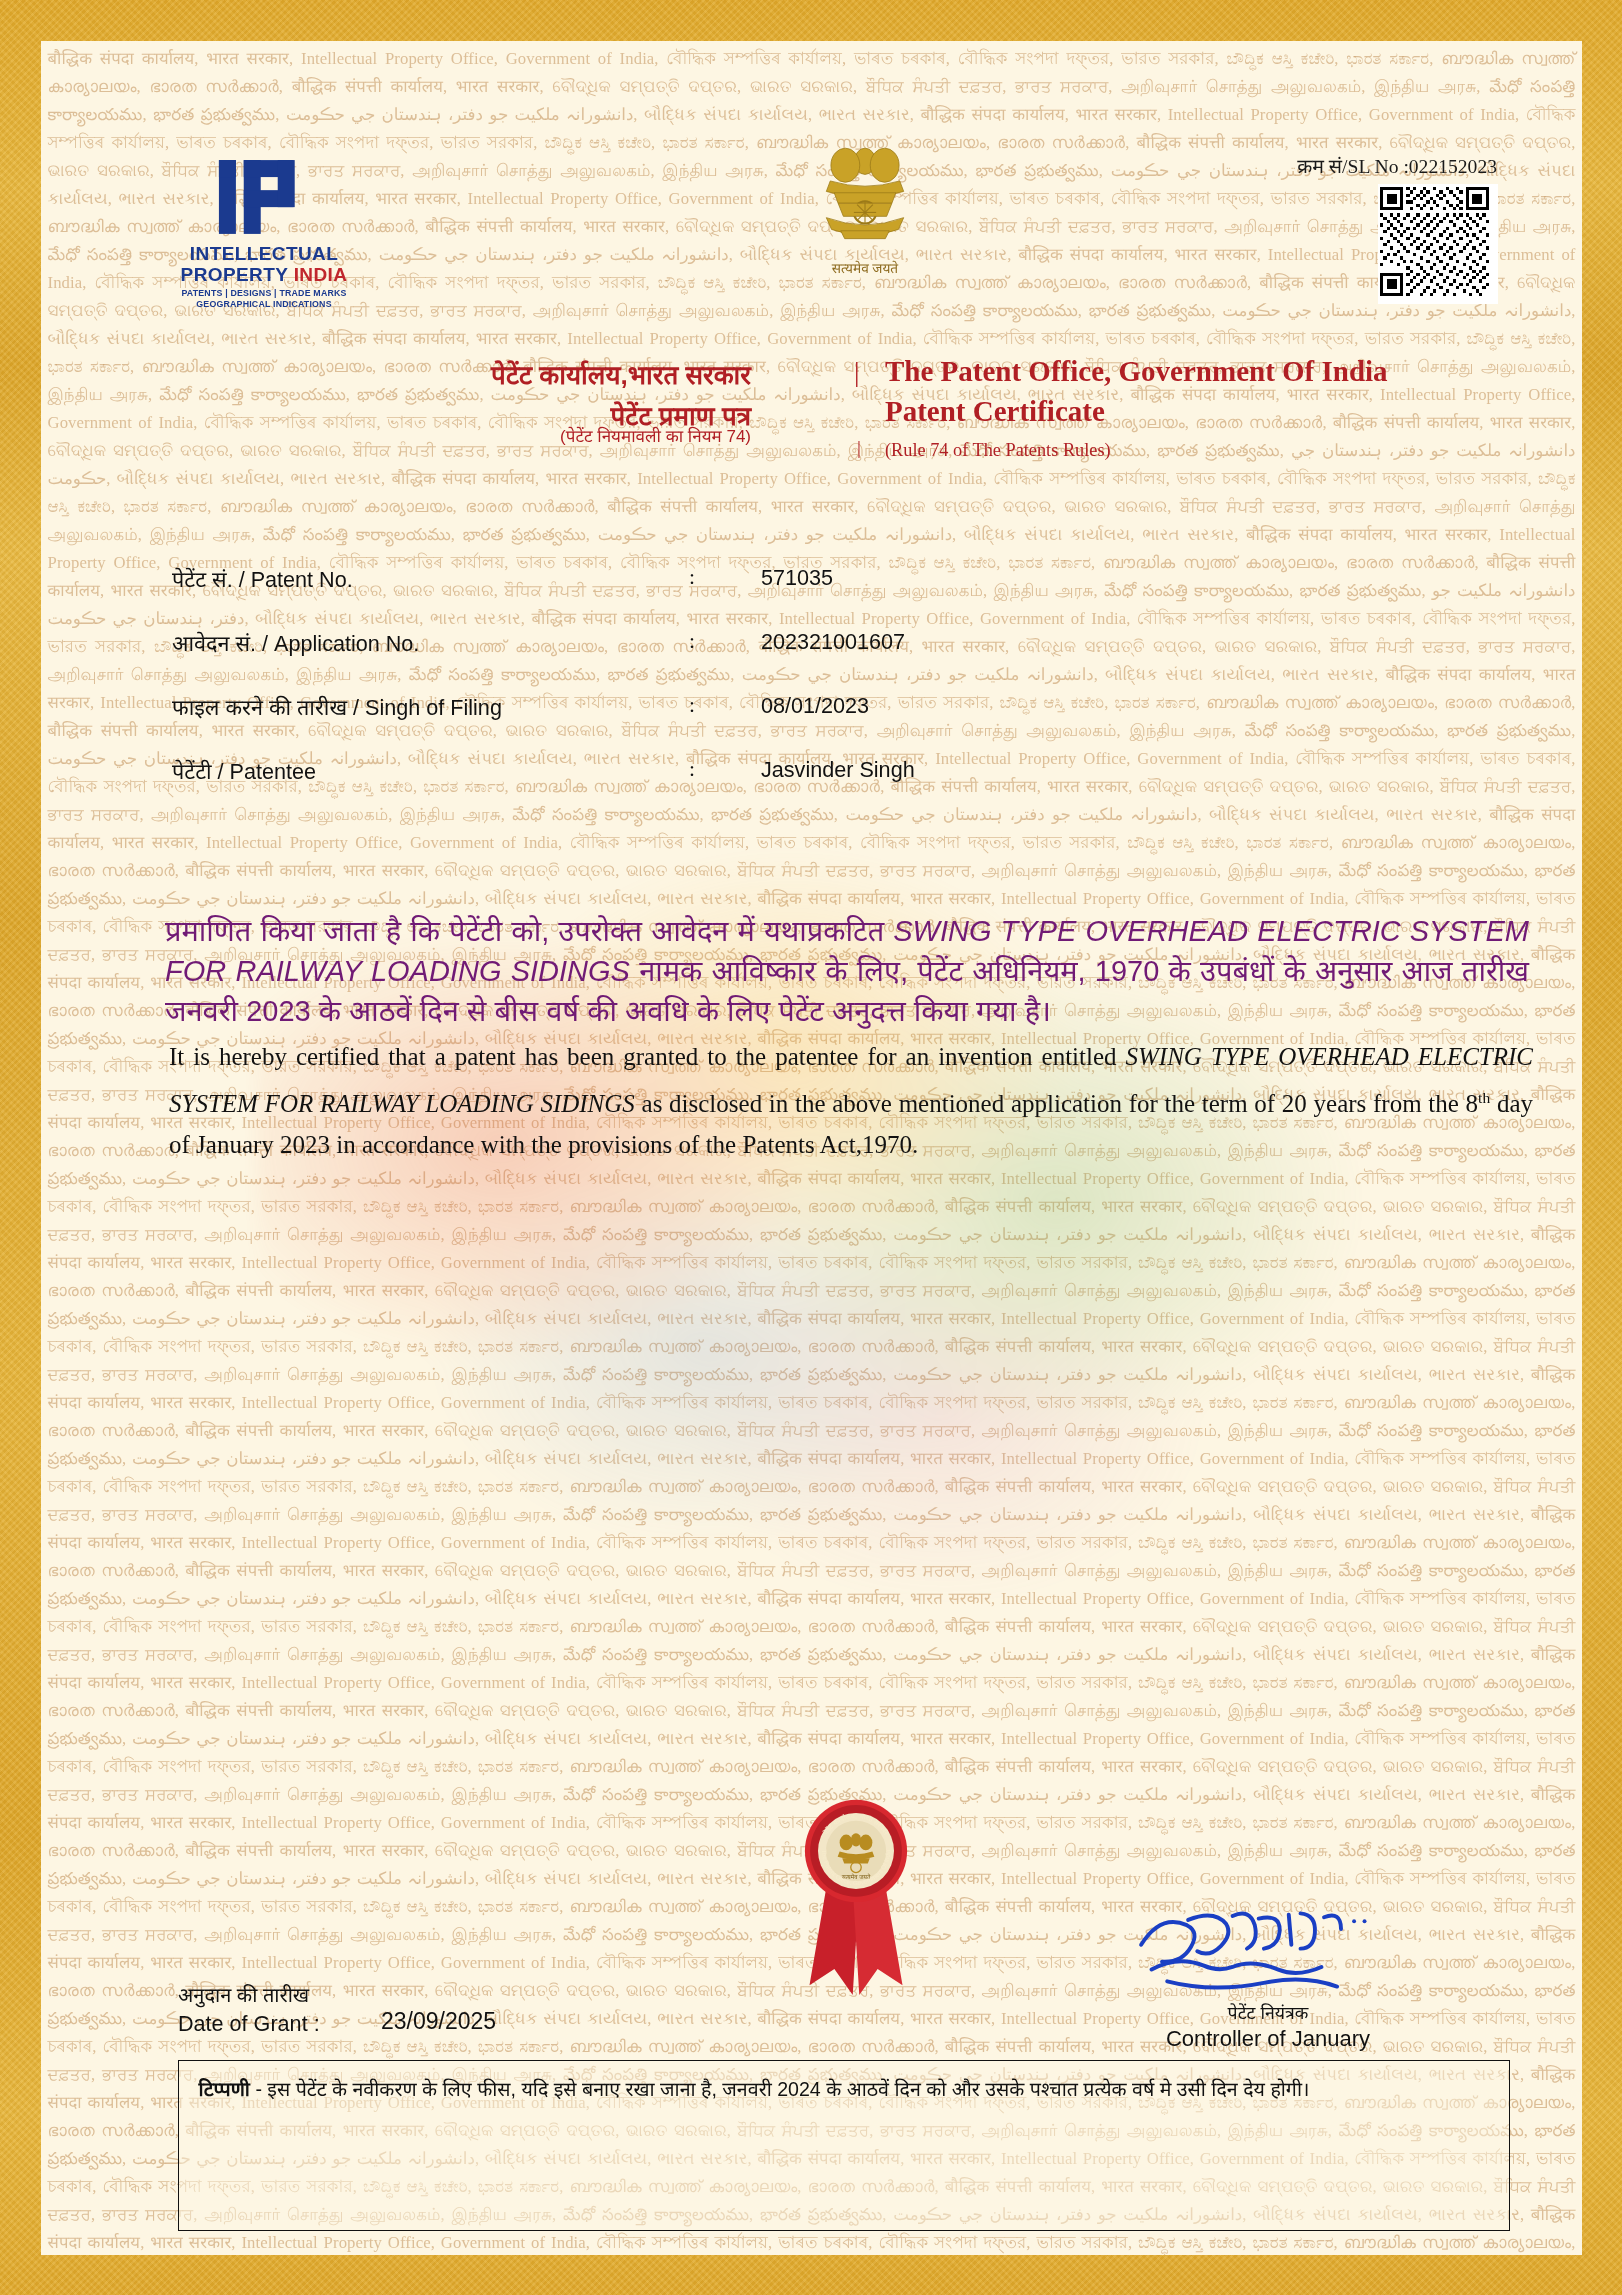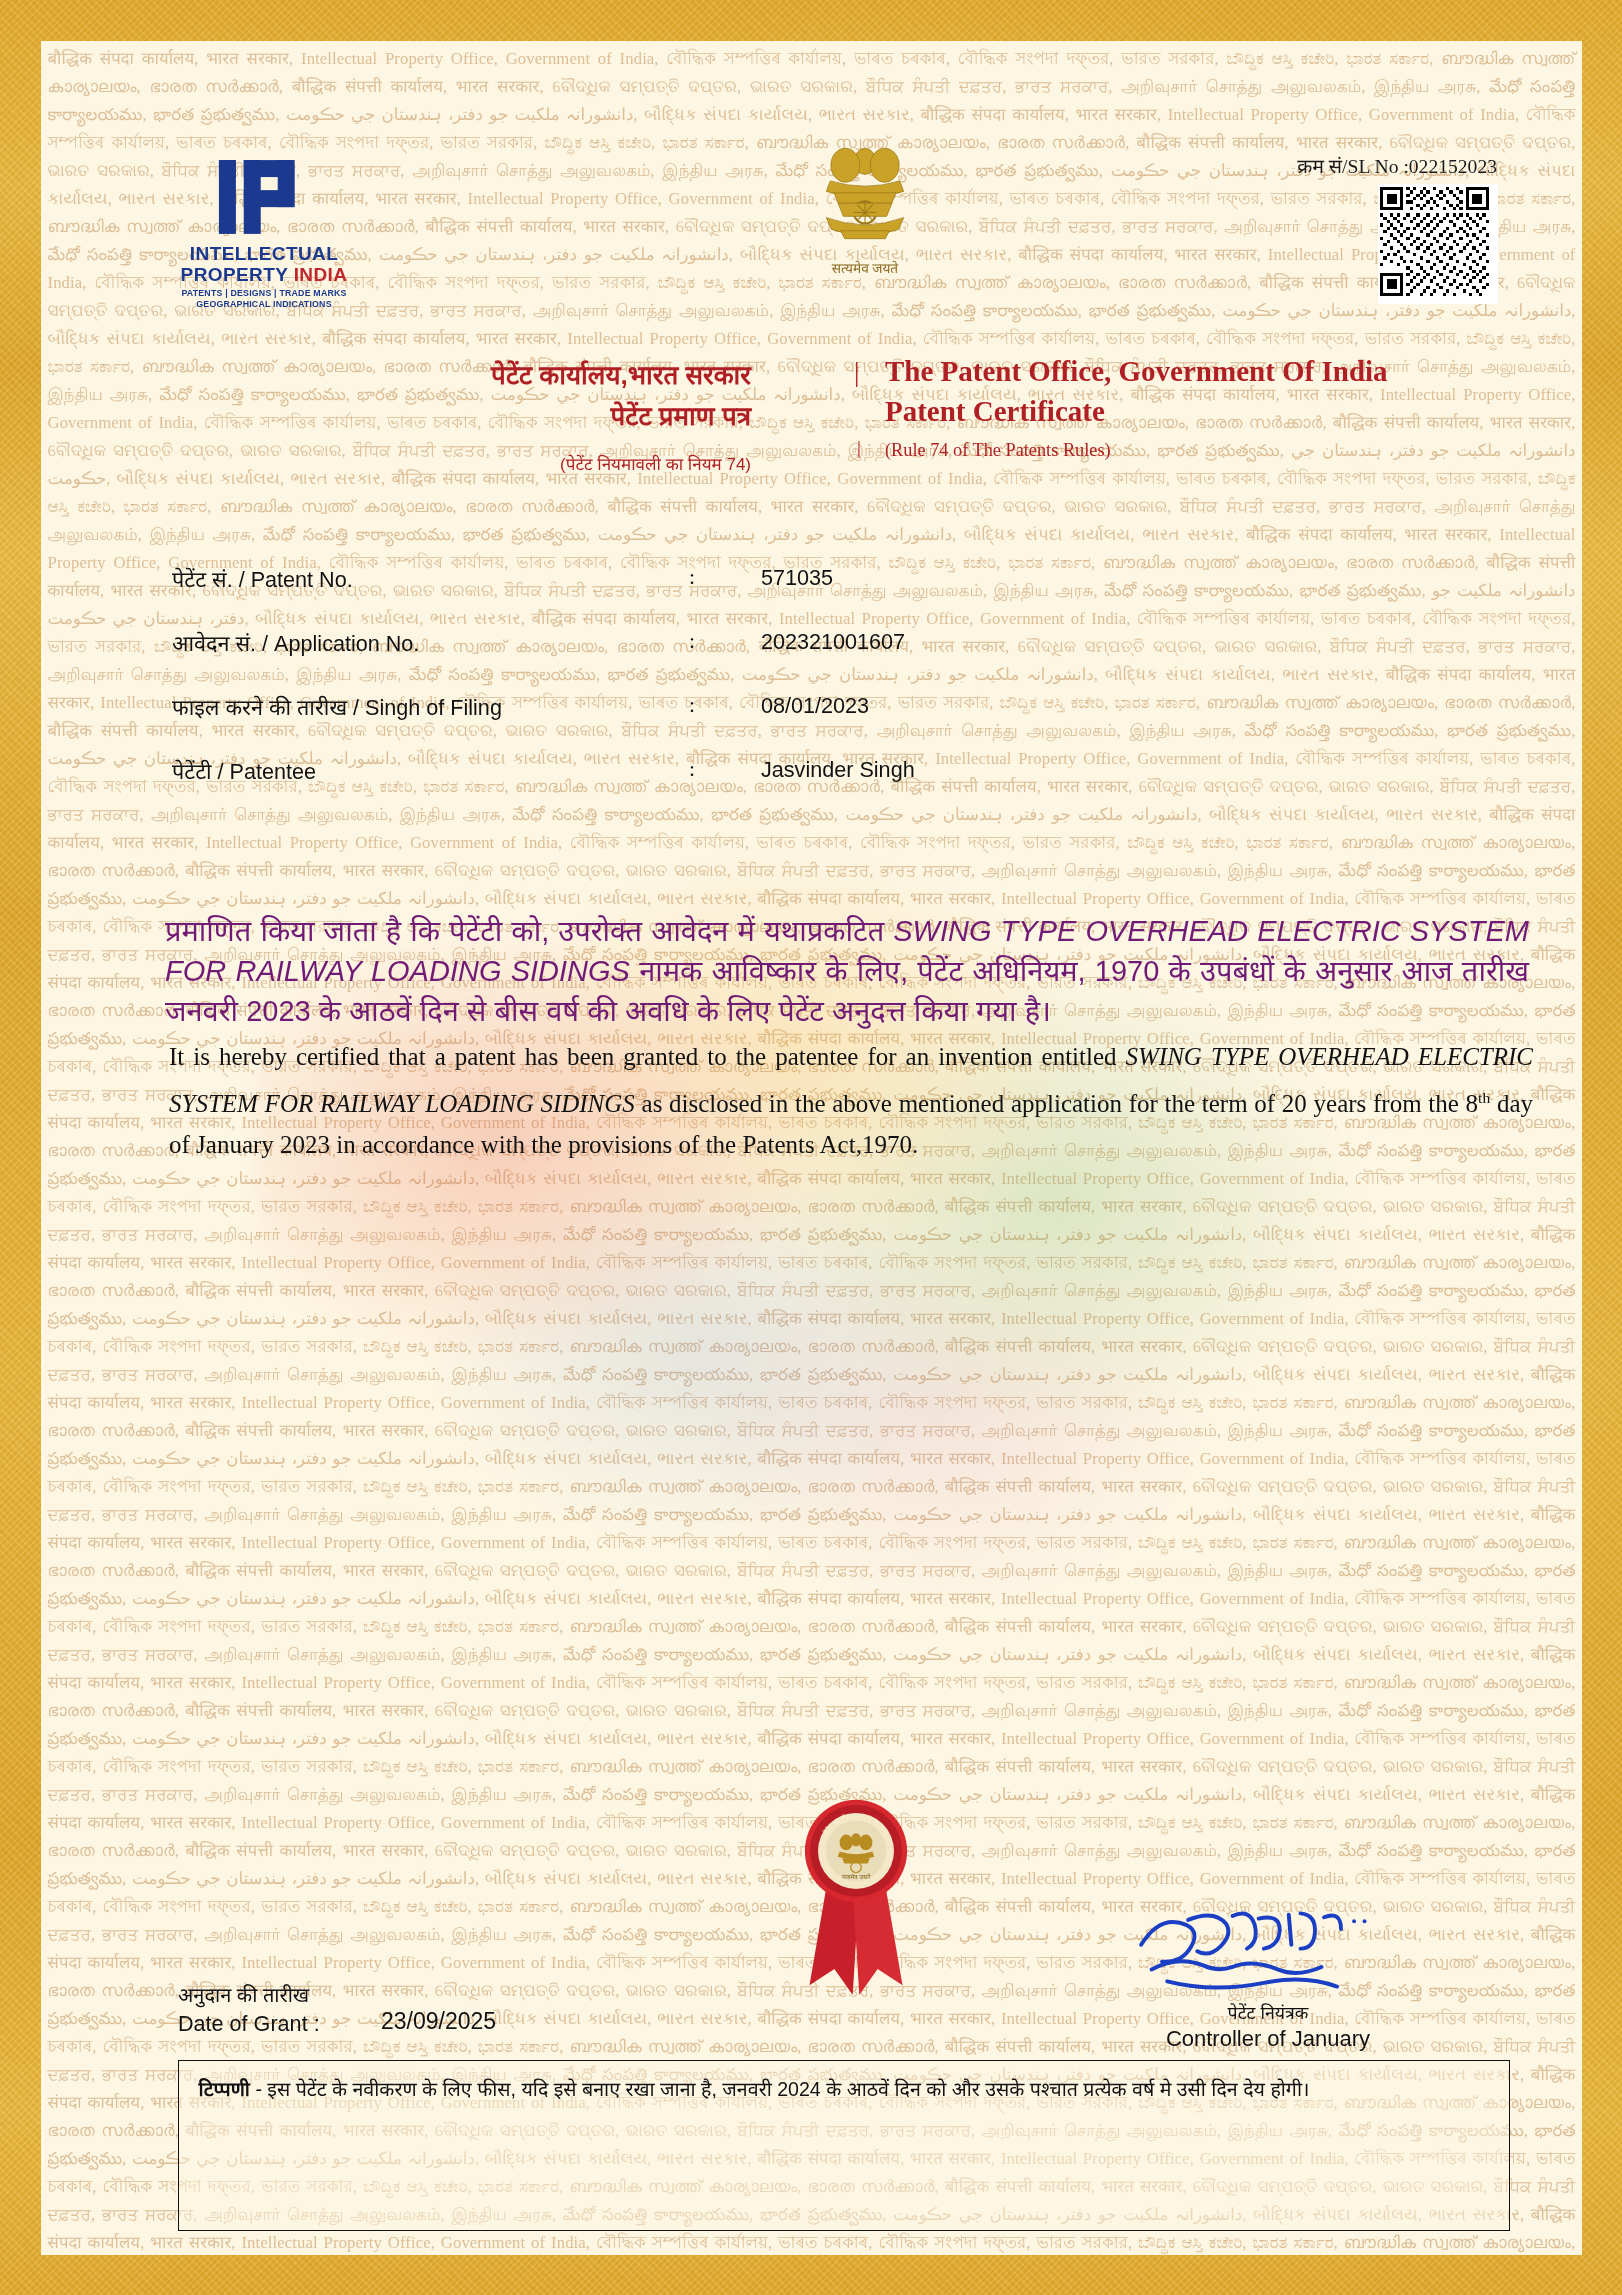--- a/index.html
+++ b/index.html
@@ -179,21 +179,21 @@
   }
   .t-en2 {
     left: 844px;
     top: 39px;
     font-family: "Liberation Serif", serif;
     font-weight: bold;
     font-size: 29px;
   }
   .t-hi3 {
     right: 831px;
-    top: 96px;
+    top: 68px;
     font-family: "Liberation Sans", sans-serif;
     font-size: 17px;
   }
   .t-en3 {
     left: 844px;
     top: 84px;
     font-family: "Liberation Serif", serif;
     font-size: 18.3px;
   }
   .t-pipe {

